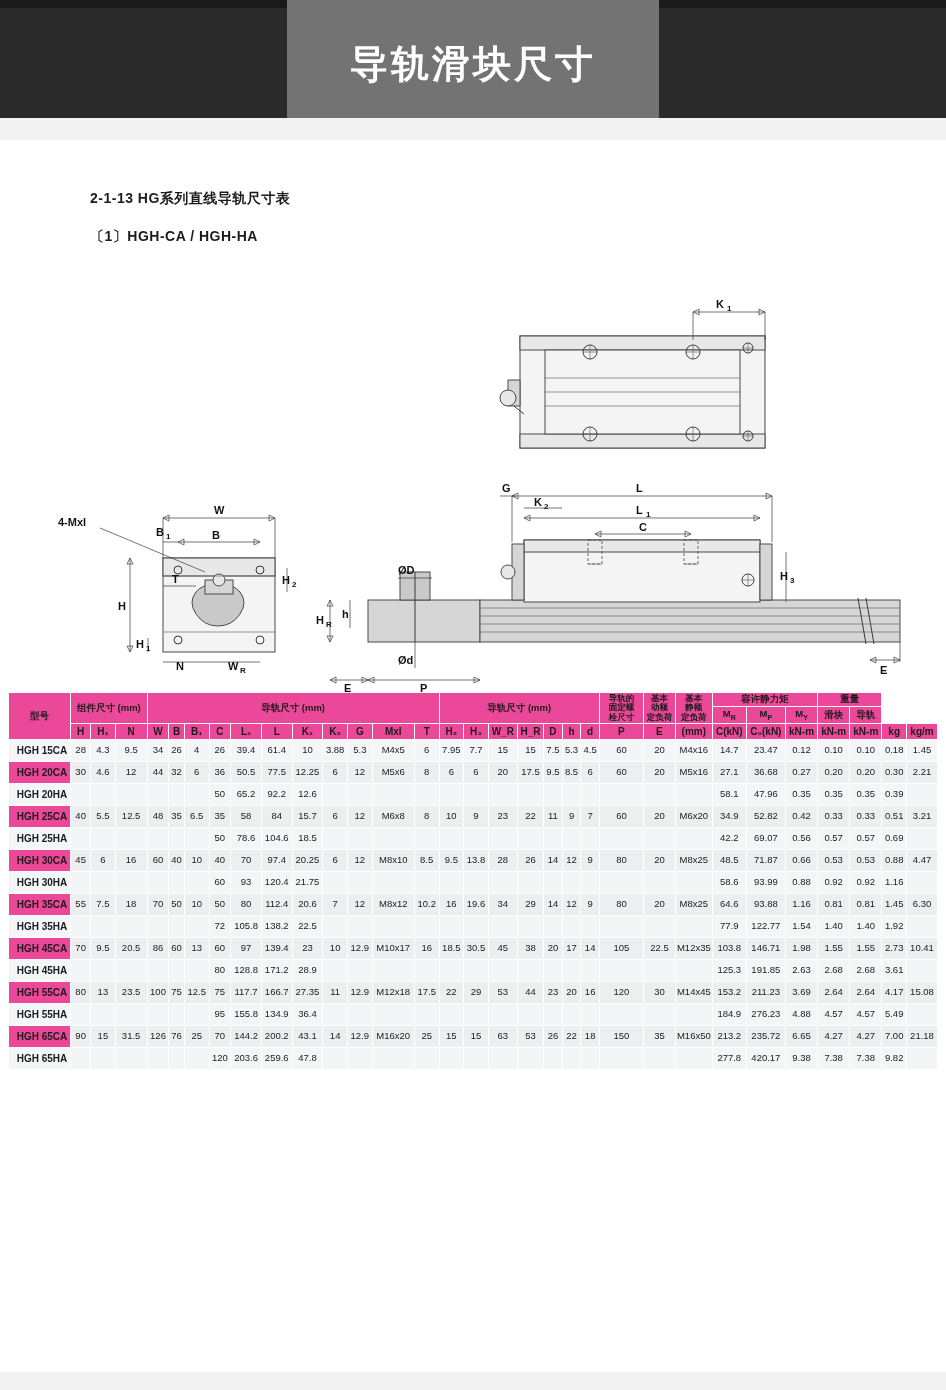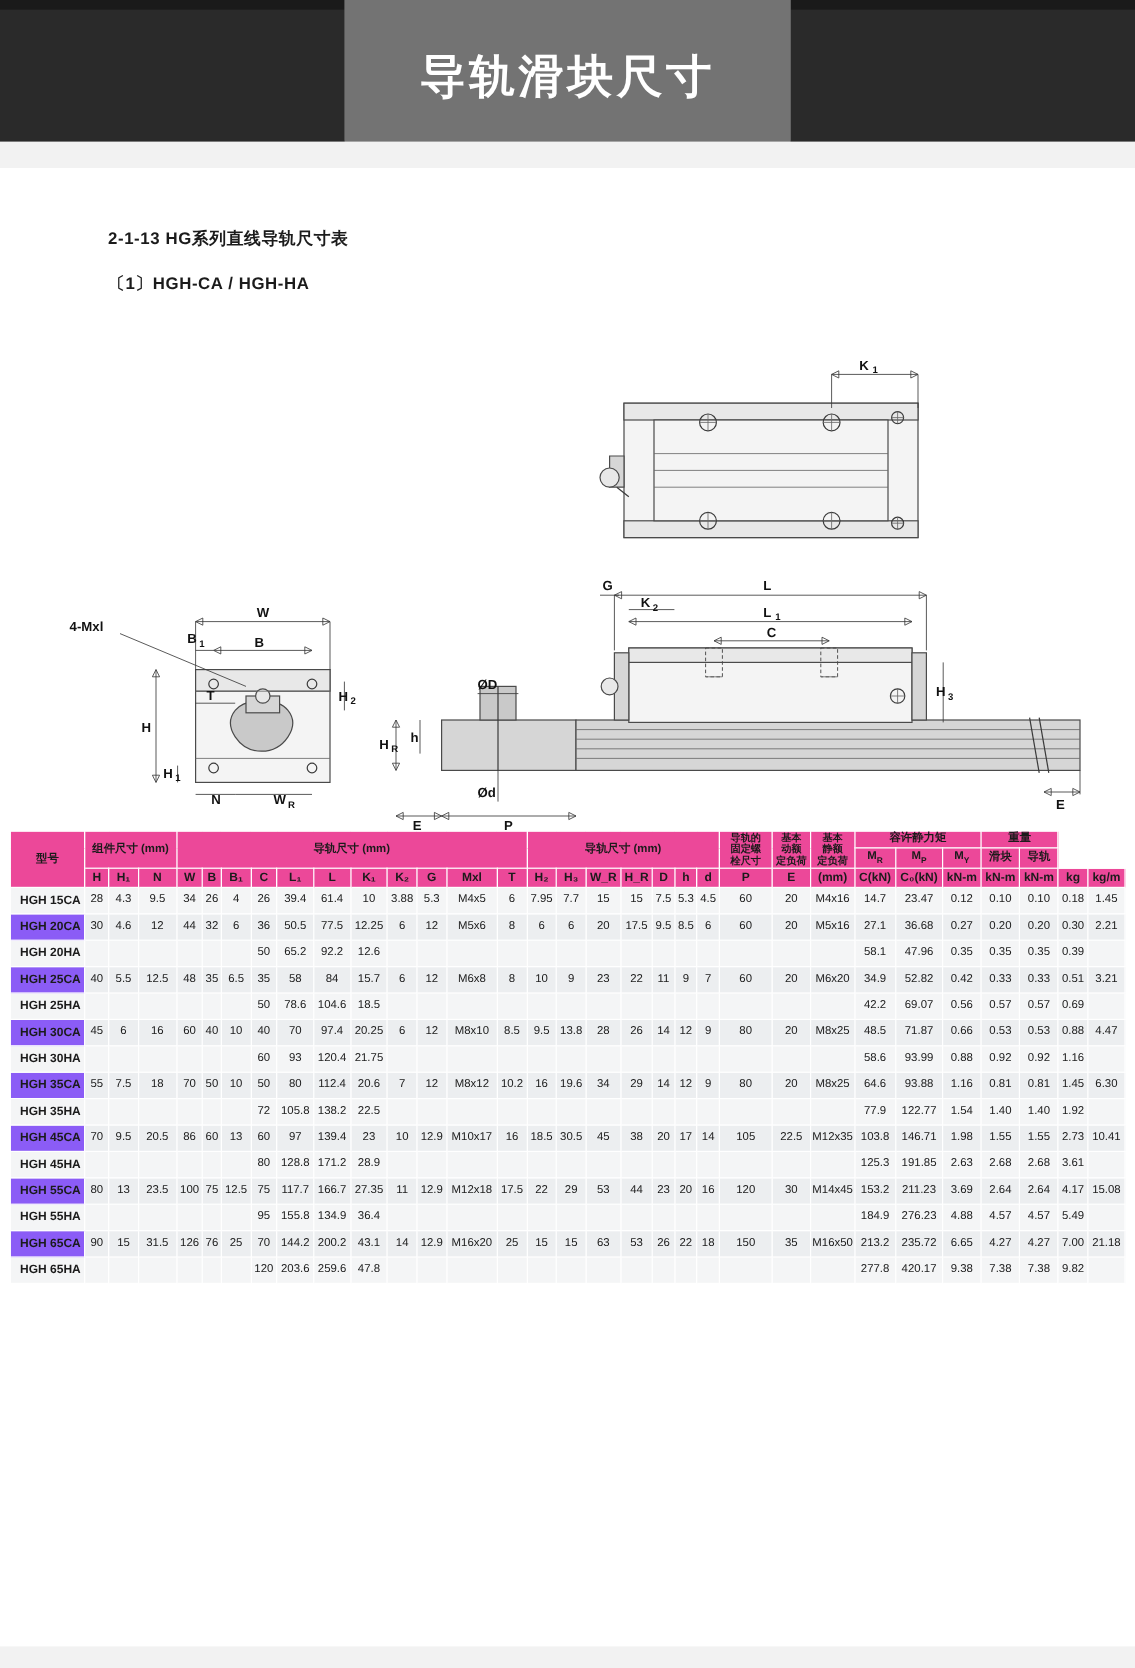--- a/index.html
+++ b/index.html
@@ -101,21 +101,21 @@
   table.spec tbody tr.alt td {
     background: #eceef0;
   }
   table.spec tbody td.model {
     font-weight:bold;
     text-align:center;
     padding-left:6px;
     font-size:10px;
     background:#f4f5f6;
   }
-  table.spec tbody tr.alt td.model { background:#8b5cf6; }
+  table.spec tbody tr.alt td.model { background:#ec4899; }
   .note {
     width:930px;
     margin: 10px auto 0 auto;
     font-size: 11px;
     color:#1b1b1b;
     font-weight:bold;
     padding-left:18px;
   }
   .footer-strip {
     position:absolute;

